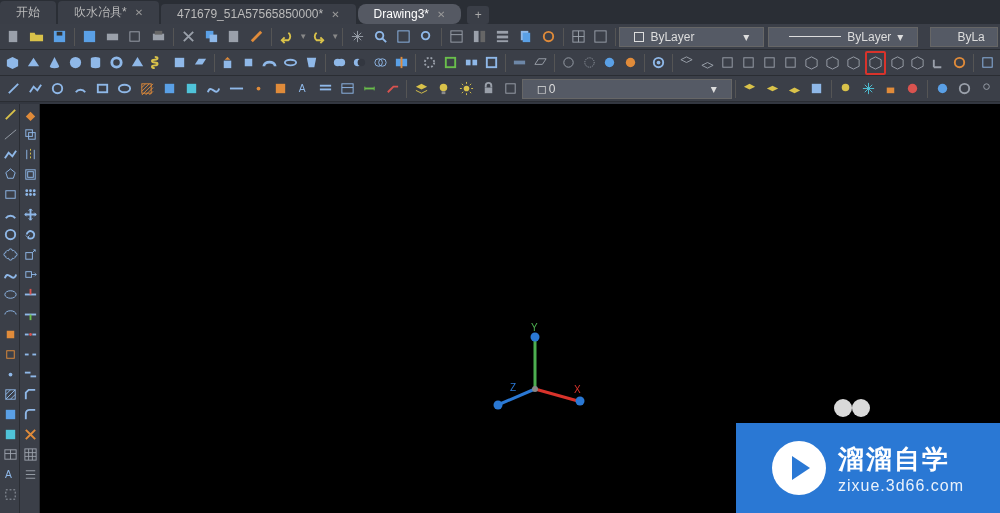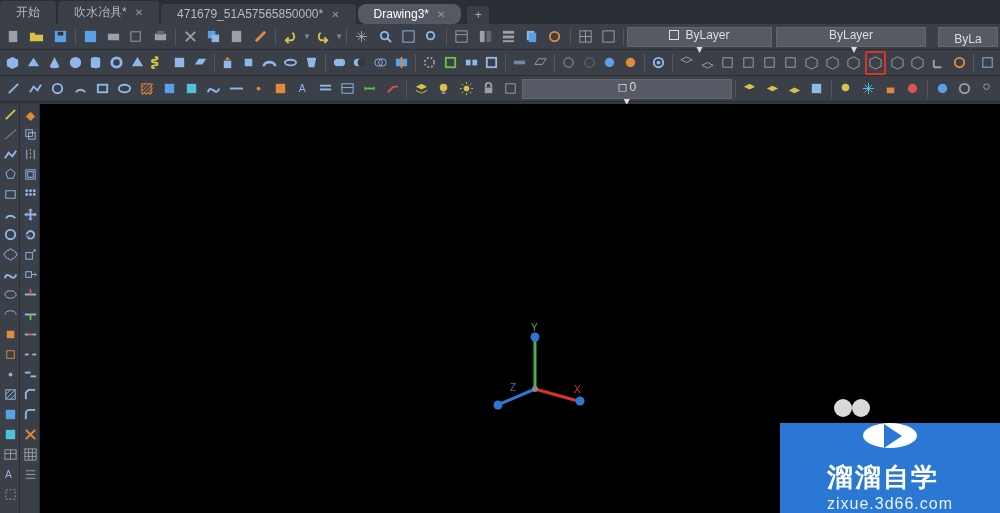--- a/index.html
+++ b/index.html
@@ -44,21 +44,21 @@
   border-radius: 2px; cursor: pointer;
   color: #c8c8c8; font-size: 13px;
 }
 .tbtn.highlighted { border: 2px solid #d9332b; width: 24px; height: 24px; }
 .sep { width: 1px; height: 18px; background: #555; margin: 0 3px; }
 .dd-arrow { font-size: 8px; color: #888; margin-left: 1px; }
 
 .layer-dd {
   height: 20px; background: #555a65; border: 1px solid #666;
   display: flex; align-items: center; justify-content: space-between;
-  padding: 0 14px; color: #ddd; min-width: 140px; cursor: pointer; flex-direction: column;
+  padding: 0 14px; color: #ddd; min-width: 140px; cursor: pointer;
 }
 .layer-dd .sq { width: 10px; height: 10px; border: 1px solid #ddd; margin-right: 6px; }
 .layer-dd .line {
   height: 1px; background: #ddd; flex: 1; margin: 0 6px;
 }
 
 
 .workspace {
   position: absolute; top: 104px; left: 0; right: 0; bottom: 0;
   display: flex;
@@ -82,24 +82,24 @@
 .ucs { position: absolute; left: 440px; top: 215px; }
 
 
 .shape {
   position: absolute; left: 600px; top: 175px;
 }
 
 
 .watermark {
   position: absolute; right: 0; bottom: 0;
-  width: 220px; height: 90px;
+  width: 264px; height: 90px;
   background: #2a78d4; color: #fff;
   display: flex; align-items: center; justify-content: center;
-  flex-direction: column; gap: 12px;
+  flex-direction: row; gap: 12px;
 }
 .watermark .circle {
   width: 54px; height: 54px;
   background: #fff; border-radius: 50%;
   display: flex; align-items: center; justify-content: center;
 }
 .watermark .circle .tri {
   width: 0; height: 0; margin-left: 5px;
   border-left: 18px solid #2a78d4;
   border-top: 12px solid transparent;

